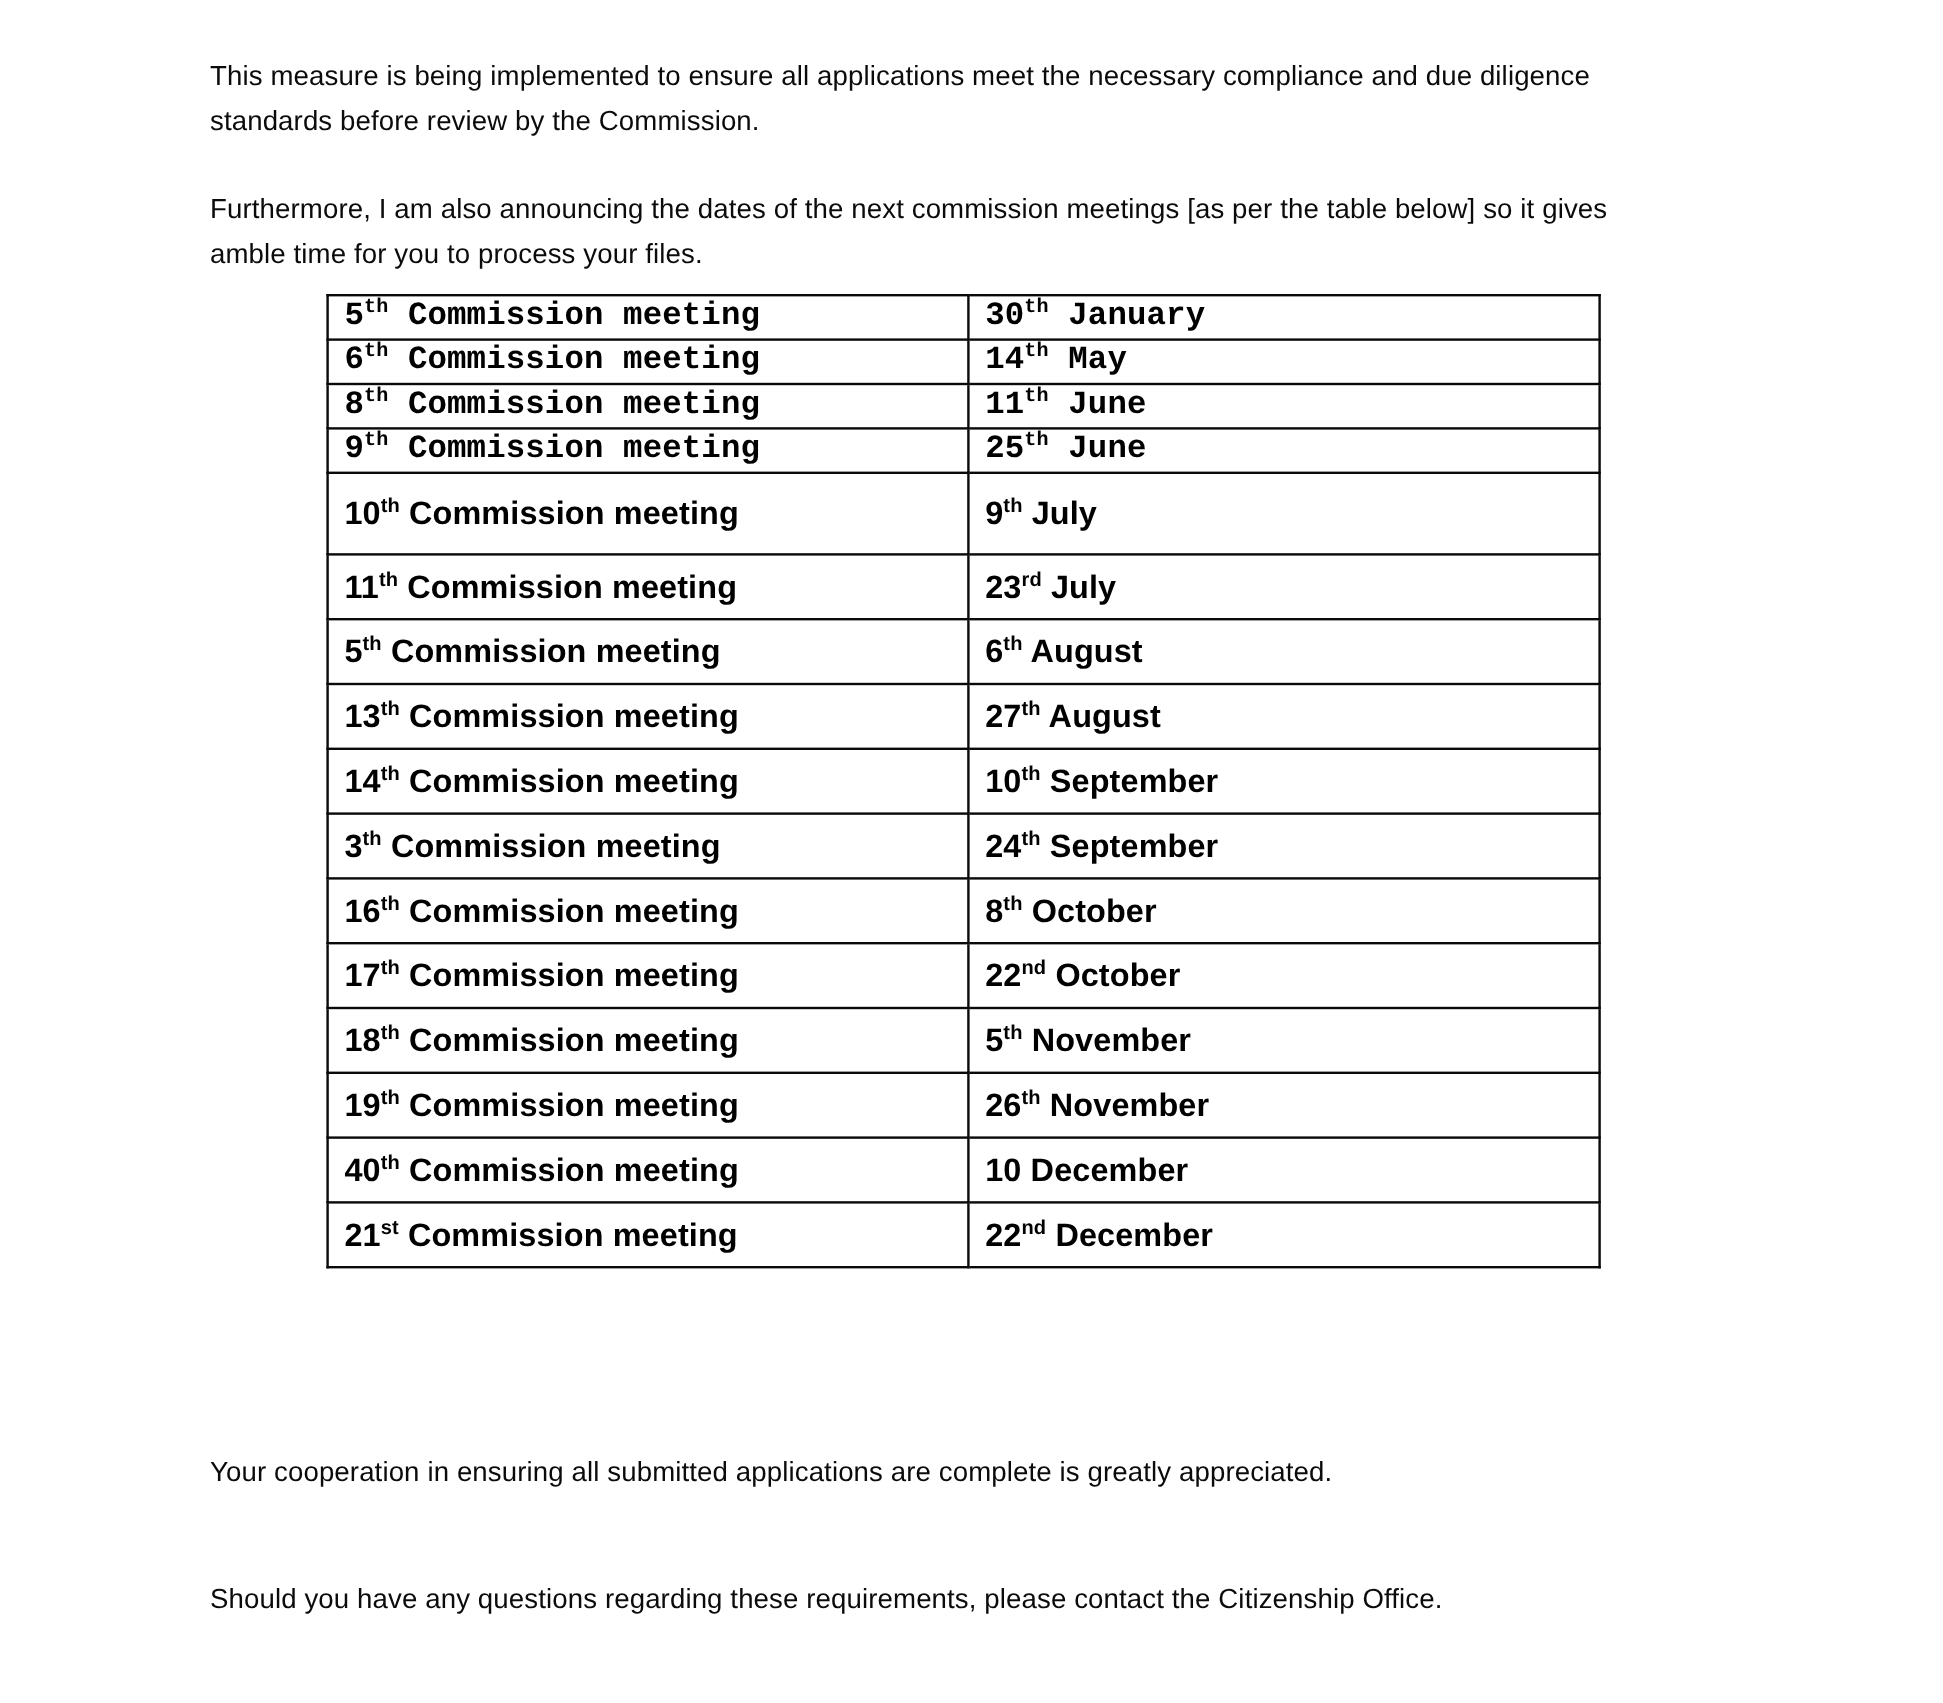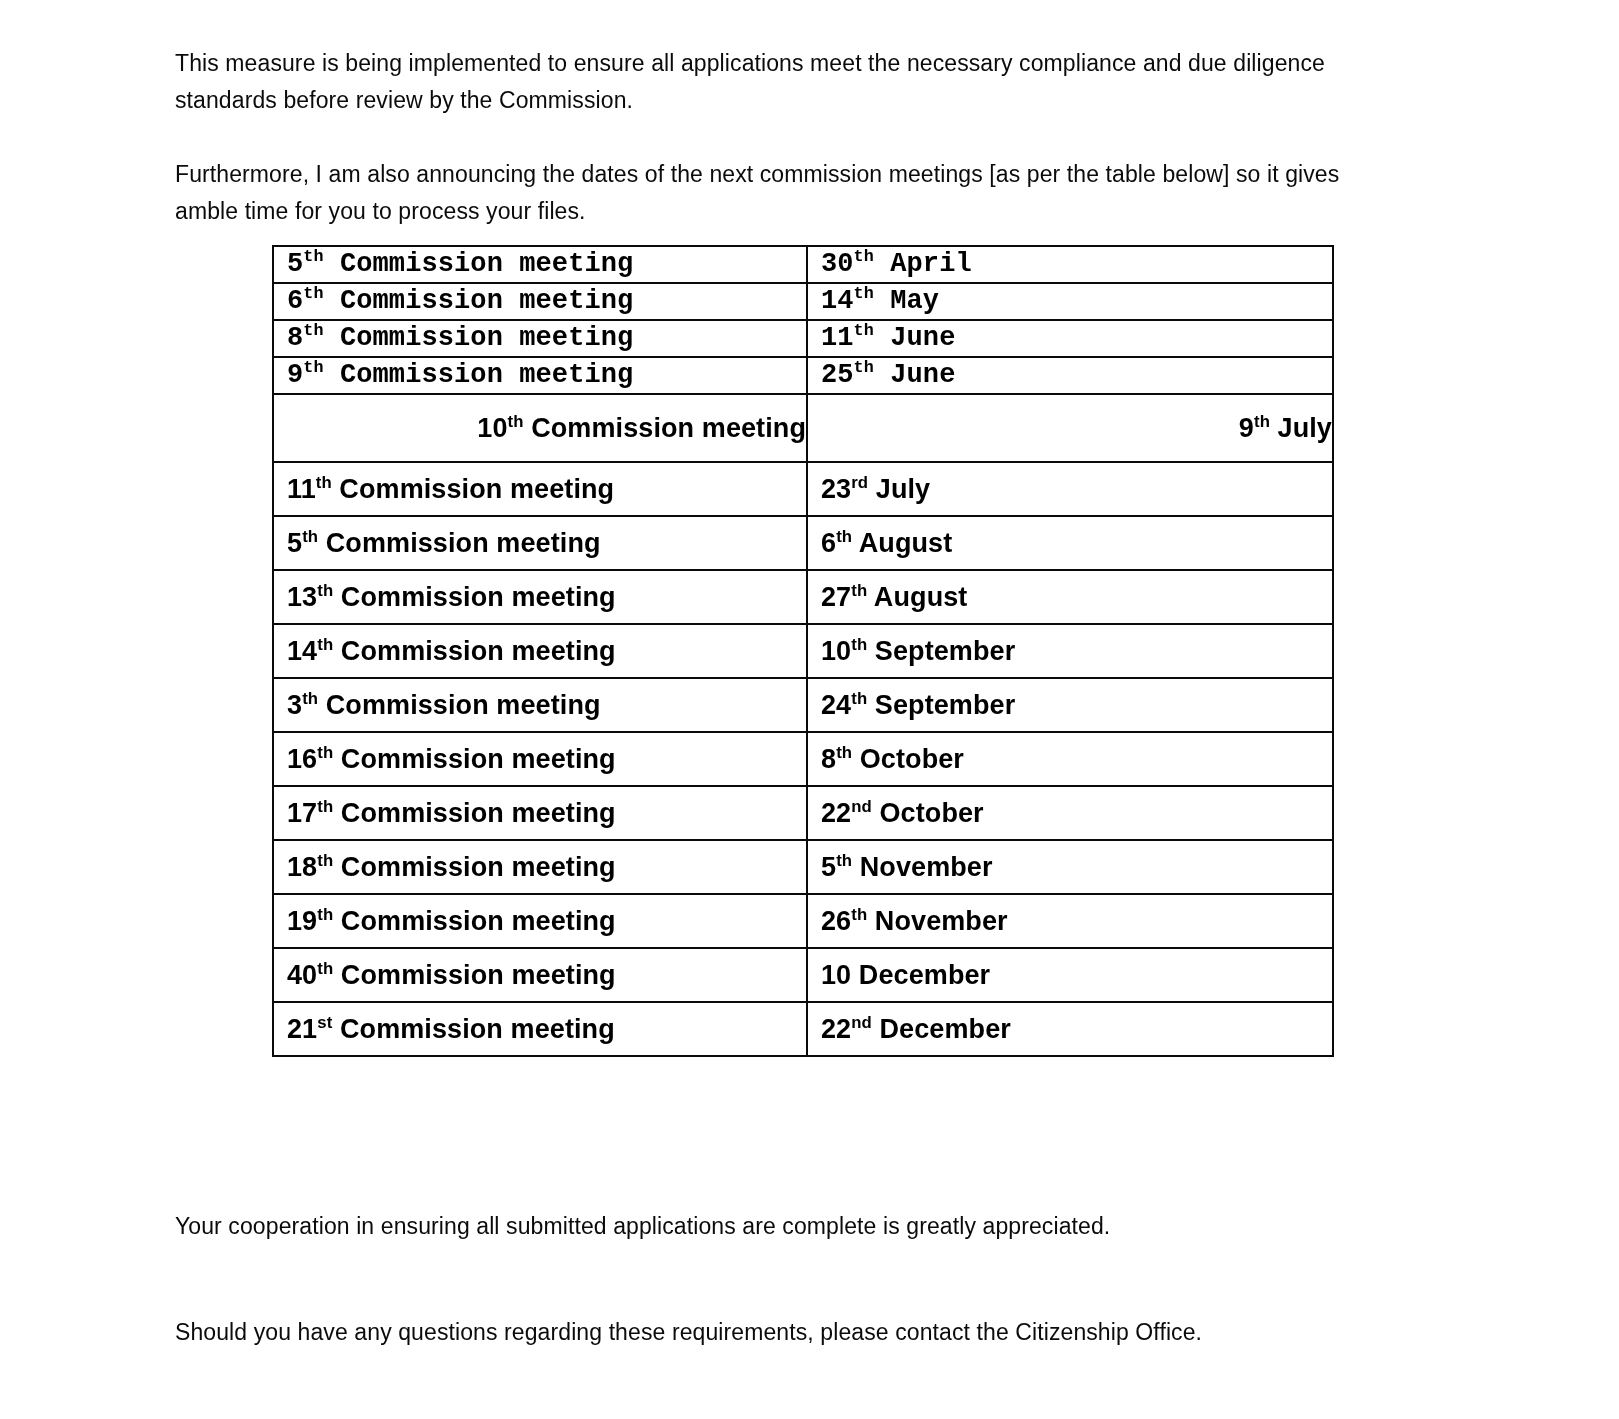--- a/index.html
+++ b/index.html
@@ -56,21 +56,21 @@
     vertical-align: middle;
     line-height: 1.05;
     letter-spacing: 0.1px;
   }
   .meeting-table col.c-name { width: 534px; }
   .meeting-table col.c-date { width: 526px; }
 
   
   tr.h-tight td { height: 35px; font-family: Liberation Mono, monospace; }
   tr.h-mid   td { height: 52px; }
-  tr.h-tall  td { height: 66px; text-align: right; }
+  tr.h-tall  td { height: 66px; }
 
   .ord {
     font-size: 0.62em;
     vertical-align: super;
     line-height: 0;
     font-weight: 700;
   }
 </style>
 </head>
 <body>
@@ -82,21 +82,21 @@
   <p class="para" id="para-dates">Furthermore, I am also announcing the dates of the next commission meetings [as per the table below] so it gives amble time for you to process your files.</p>
 
   <table class="meeting-table">
     <colgroup>
       <col class="c-name">
       <col class="c-date">
     </colgroup>
     <tbody id="meeting-table-body">
         <tr class="h-tight">
           <td><span>5</span><span class="ord">th</span> <span>Commission meeting</span></td>
-          <td><span>30</span><span class="ord">th</span> <span>April</span></td>
+          <td><span>30</span><span class="ord">th</span> <span>January</span></td>
         </tr>
         <tr class="h-tight">
           <td><span>6</span><span class="ord">th</span> <span>Commission meeting</span></td>
           <td><span>14</span><span class="ord">th</span> <span>May</span></td>
         </tr>
         <tr class="h-tight">
           <td><span>8</span><span class="ord">th</span> <span>Commission meeting</span></td>
           <td><span>11</span><span class="ord">th</span> <span>June</span></td>
         </tr>
         <tr class="h-tight">

